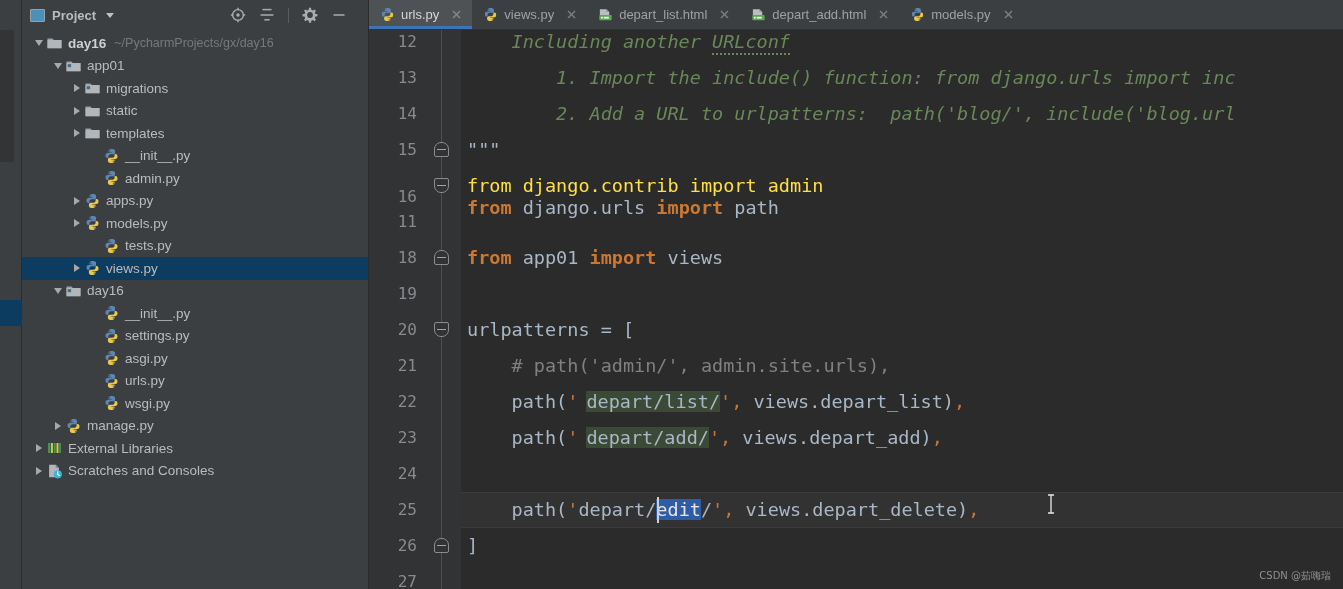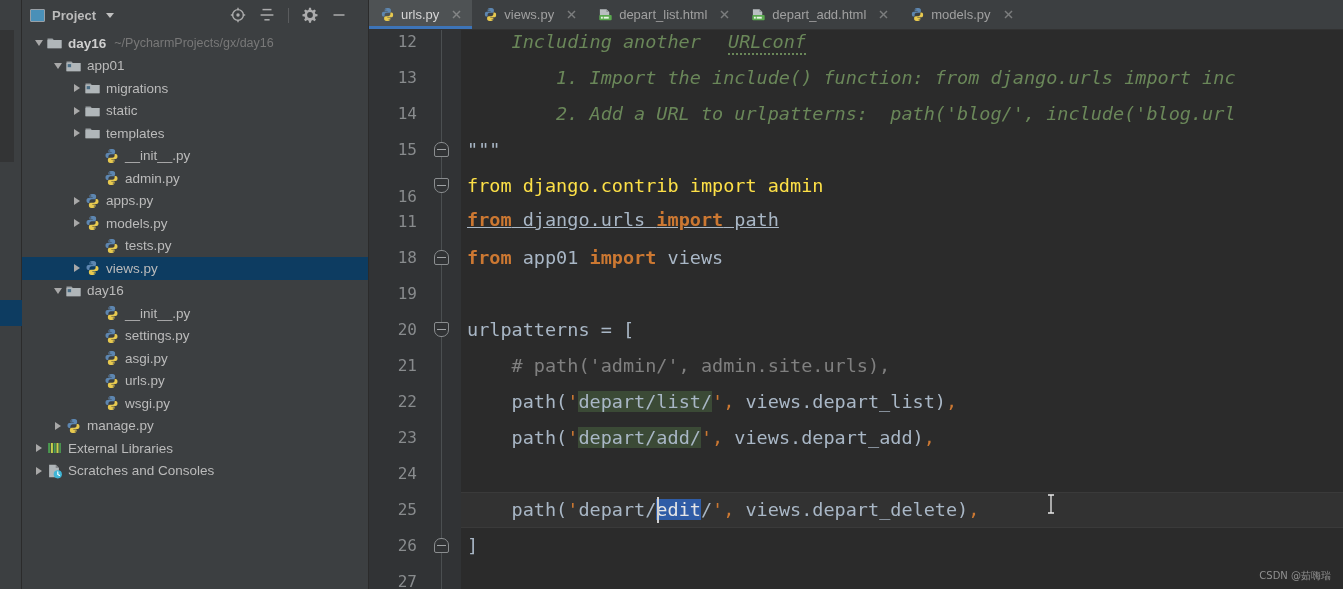--- a/index.html
+++ b/index.html
@@ -135,29 +135,29 @@
     font-family: "DejaVu Sans Mono", monospace; font-size: 18.5px;
     white-space: pre; color: #a9b7c6; letter-spacing: 0px;
   }
   .code .caretline {
     position: absolute; left: 0; right: 0; height: 36px;
     background: #323232; border-top: 1px solid #3a3a3a; border-bottom: 1px solid #3a3a3a;
   }
   .doc { color: #6a8759; font-style: italic; }
   .kw { color: #cc7832; font-weight: 600; }
   .plain { color: #a9b7c6; }
-  .str { color: #a9b7c6; }
+  .str { color: #a9b7c6; margin-left: 8px; }
   .quote { color: #cc7832; }
   .comment { color: #808080; }
   .dim { color: #fde047; }
   .comma { color: #cc7832; }
   .strhl { background: #3b4a36; }
   .sel { background: #2f5ca6; color: #e6e6e6; }
   .squiggle {
-    border-bottom: 2px dotted #6a8759; padding-bottom: 1px; margin-left: 16px;
+    border-bottom: 2px dotted #6a8759; padding-bottom: 1px;
   }
 
   .caret-bar {
     position: absolute; width: 2px; height: 26px; background: #d0d0d0;
   }
   .mouse-cursor {
     position: absolute; width: 10px; height: 20px; pointer-events: none;
   }
 
   .watermark {
@@ -524,21 +524,21 @@
           <div class="foldmark top" style="top: 292px;"></div>
           <div class="foldmark bot" style="top: 508px;"></div>
         </div>
       <div class="code" id="code">
           <div class="caretline" style="top: 462px;"></div>
           <div class="cline" style="top: -6px; left: 6px;"><span class="doc">    Including another </span><span class="doc squiggle">URLconf</span></div>
           <div class="cline" style="top: 30px; left: 6px;"><span class="doc">        1. Import the include() function: from django.urls import inc</span></div>
           <div class="cline" style="top: 66px; left: 6px;"><span class="doc">        2. Add a URL to urlpatterns:  path('blog/', include('blog.url</span></div>
           <div class="cline" style="top: 102px; left: 6px;"><span class="plain">"""</span></div>
           <div class="cline" style="top: 138px; left: 6px;"><span class="dim">from django.contrib import admin</span></div>
-          <div class="cline" style="top: 172px; left: 6px; text-decoration: underline;"><span class="kw">from</span><span class="plain"> django.urls </span><span class="kw">import</span><span class="plain"> path</span></div>
+          <div class="cline" style="top: 160px; left: 6px;"><span class="kw">from</span><span class="plain"> django.urls </span><span class="kw">import</span><span class="plain"> path</span></div>
           <div class="cline" style="top: 210px; left: 6px;"><span class="kw">from</span><span class="plain"> app01 </span><span class="kw">import</span><span class="plain"> views</span></div>
           <div class="cline" style="top: 246px; left: 6px;"></div>
           <div class="cline" style="top: 282px; left: 6px;"><span class="plain">urlpatterns </span><span class="plain">= [</span></div>
           <div class="cline" style="top: 318px; left: 6px;"><span class="comment">    # path('admin/', admin.site.urls),</span></div>
           <div class="cline" style="top: 354px; left: 6px;"><span class="plain">    path(</span><span class="quote">'</span><span class="str strhl">depart/list/</span><span class="quote">'</span><span class="comma">,</span><span class="plain"> views.depart_list)</span><span class="comma">,</span></div>
           <div class="cline" style="top: 390px; left: 6px;"><span class="plain">    path(</span><span class="quote">'</span><span class="str strhl">depart/add/</span><span class="quote">'</span><span class="comma">,</span><span class="plain"> views.depart_add)</span><span class="comma">,</span></div>
           <div class="cline" style="top: 462px; left: 6px;"><span class="plain">    path(</span><span class="quote">'</span><span class="plain">depart/</span><span class="sel">edit</span><span class="plain">/</span><span class="quote">'</span><span class="comma">,</span><span class="plain"> views.depart_delete)</span><span class="comma">,</span></div>
           <div class="cline" style="top: 498px; left: 6px;"><span class="plain">]</span></div>
           <div class="cline" style="top: 534px; left: 6px;"></div>
           <div class="caret-bar" style="top: 467px; left: 195.55px;"></div>

